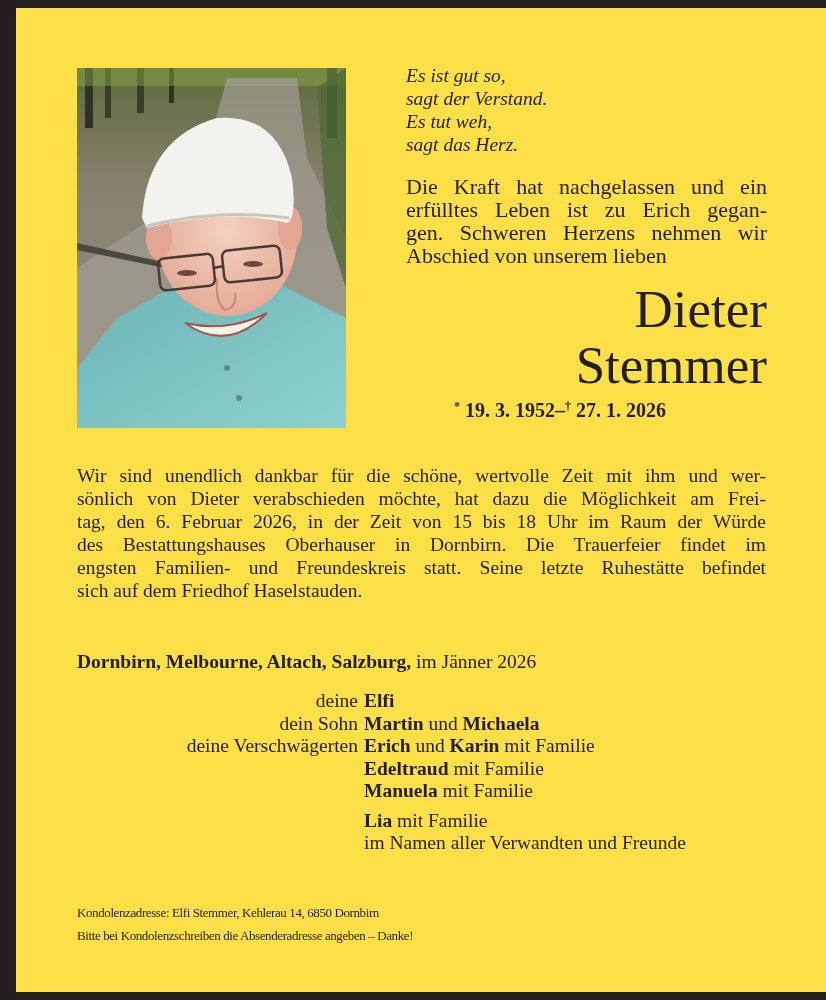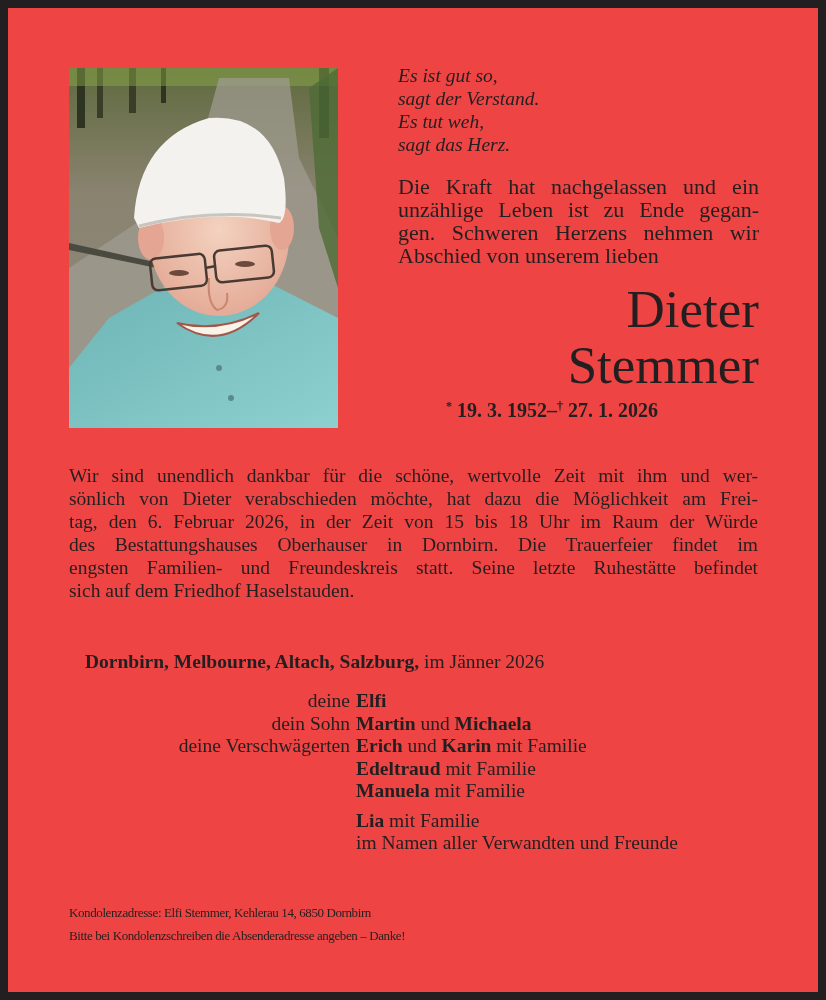--- a/index.html
+++ b/index.html
@@ -1,20 +1,20 @@
 <!DOCTYPE html>
 <html><head>
 <meta charset="utf-8">
 <style>
   * { box-sizing: border-box; margin: 0; padding: 0; }
   html, body { width: 826px; height: 1000px; background: #231f20; overflow: hidden; }
   body { font-family: "Liberation Serif", "DejaVu Serif", serif; color: #231f20; }
   .page {
-    position: absolute; left: 8px; top: 8px; width: 810px; height: 984px;
-    background: #ef4444;
+    position: absolute; left: 16px; top: 8px; width: 810px; height: 984px;
+    background: #fde047;
   }
   .photo {
     position: absolute; left: 61px; top: 60px; width: 269px; height: 360px;
     overflow: hidden; background: #7d7a6a;
   }
   .photo svg { display: block; width: 100%; height: 100%; }
 
   .right-col { position: absolute; left: 390px; top: 56px; width: 361px; }
   .poem { font-style: italic; font-size: 19.5px; line-height: 23px; }
   .poem div { white-space: nowrap; }
@@ -33,21 +33,21 @@
   .dates sup { font-size: 12px; vertical-align: 7px; }
 
   .body-text {
     position: absolute; left: 61px; top: 456px; width: 689px;
     font-size: 19.5px; line-height: 23px;
   }
   .body-text .jl { display: block; text-align: justify; text-align-last: justify; white-space: nowrap; }
   .body-text .ll { display: block; white-space: nowrap; }
 
   .place-line {
-    position: absolute; left: 61px; top: 642px; font-size: 19.5px; line-height: 23px; white-space: nowrap; margin-left: 16px;
+    position: absolute; left: 61px; top: 642px; font-size: 19.5px; line-height: 23px; white-space: nowrap;
   }
   .place-line b { font-weight: bold; }
 
   .family { position: absolute; left: 0; top: 682px; width: 810px; font-size: 19.5px; line-height: 22.5px; }
   .frow { display: flex; white-space: nowrap; }
   .frow .rel { width: 348px; text-align: right; padding-right: 6px; }
   .frow .who { flex: 1; }
   .frow .who b { font-weight: bold; }
   .gap { height: 7px; }
 
@@ -117,21 +117,21 @@
 
   <div class="right-col">
     <div class="poem">
       <div>Es ist gut so,</div>
       <div>sagt der Verstand.</div>
       <div>Es tut weh,</div>
       <div>sagt das Herz.</div>
     </div>
     <div class="intro">
       <span class="jl">Die Kraft hat nachgelassen und ein</span>
-      <span class="jl">unzählige Leben ist zu Ende gegan-</span>
+      <span class="jl">erfülltes Leben ist zu Erich gegan-</span>
       <span class="jl">gen. Schweren Herzens nehmen wir</span>
       <span class="ll">Abschied von unserem lieben</span>
     </div>
     <div class="name">
       <div>Dieter</div>
       <div>Stemmer</div>
     </div>
     <div class="dates"><sup>*</sup> <span>19. 3. 1952</span><span>–</span><sup>†</sup> <span>27. 1. 2026</span></div>
   </div>
 

